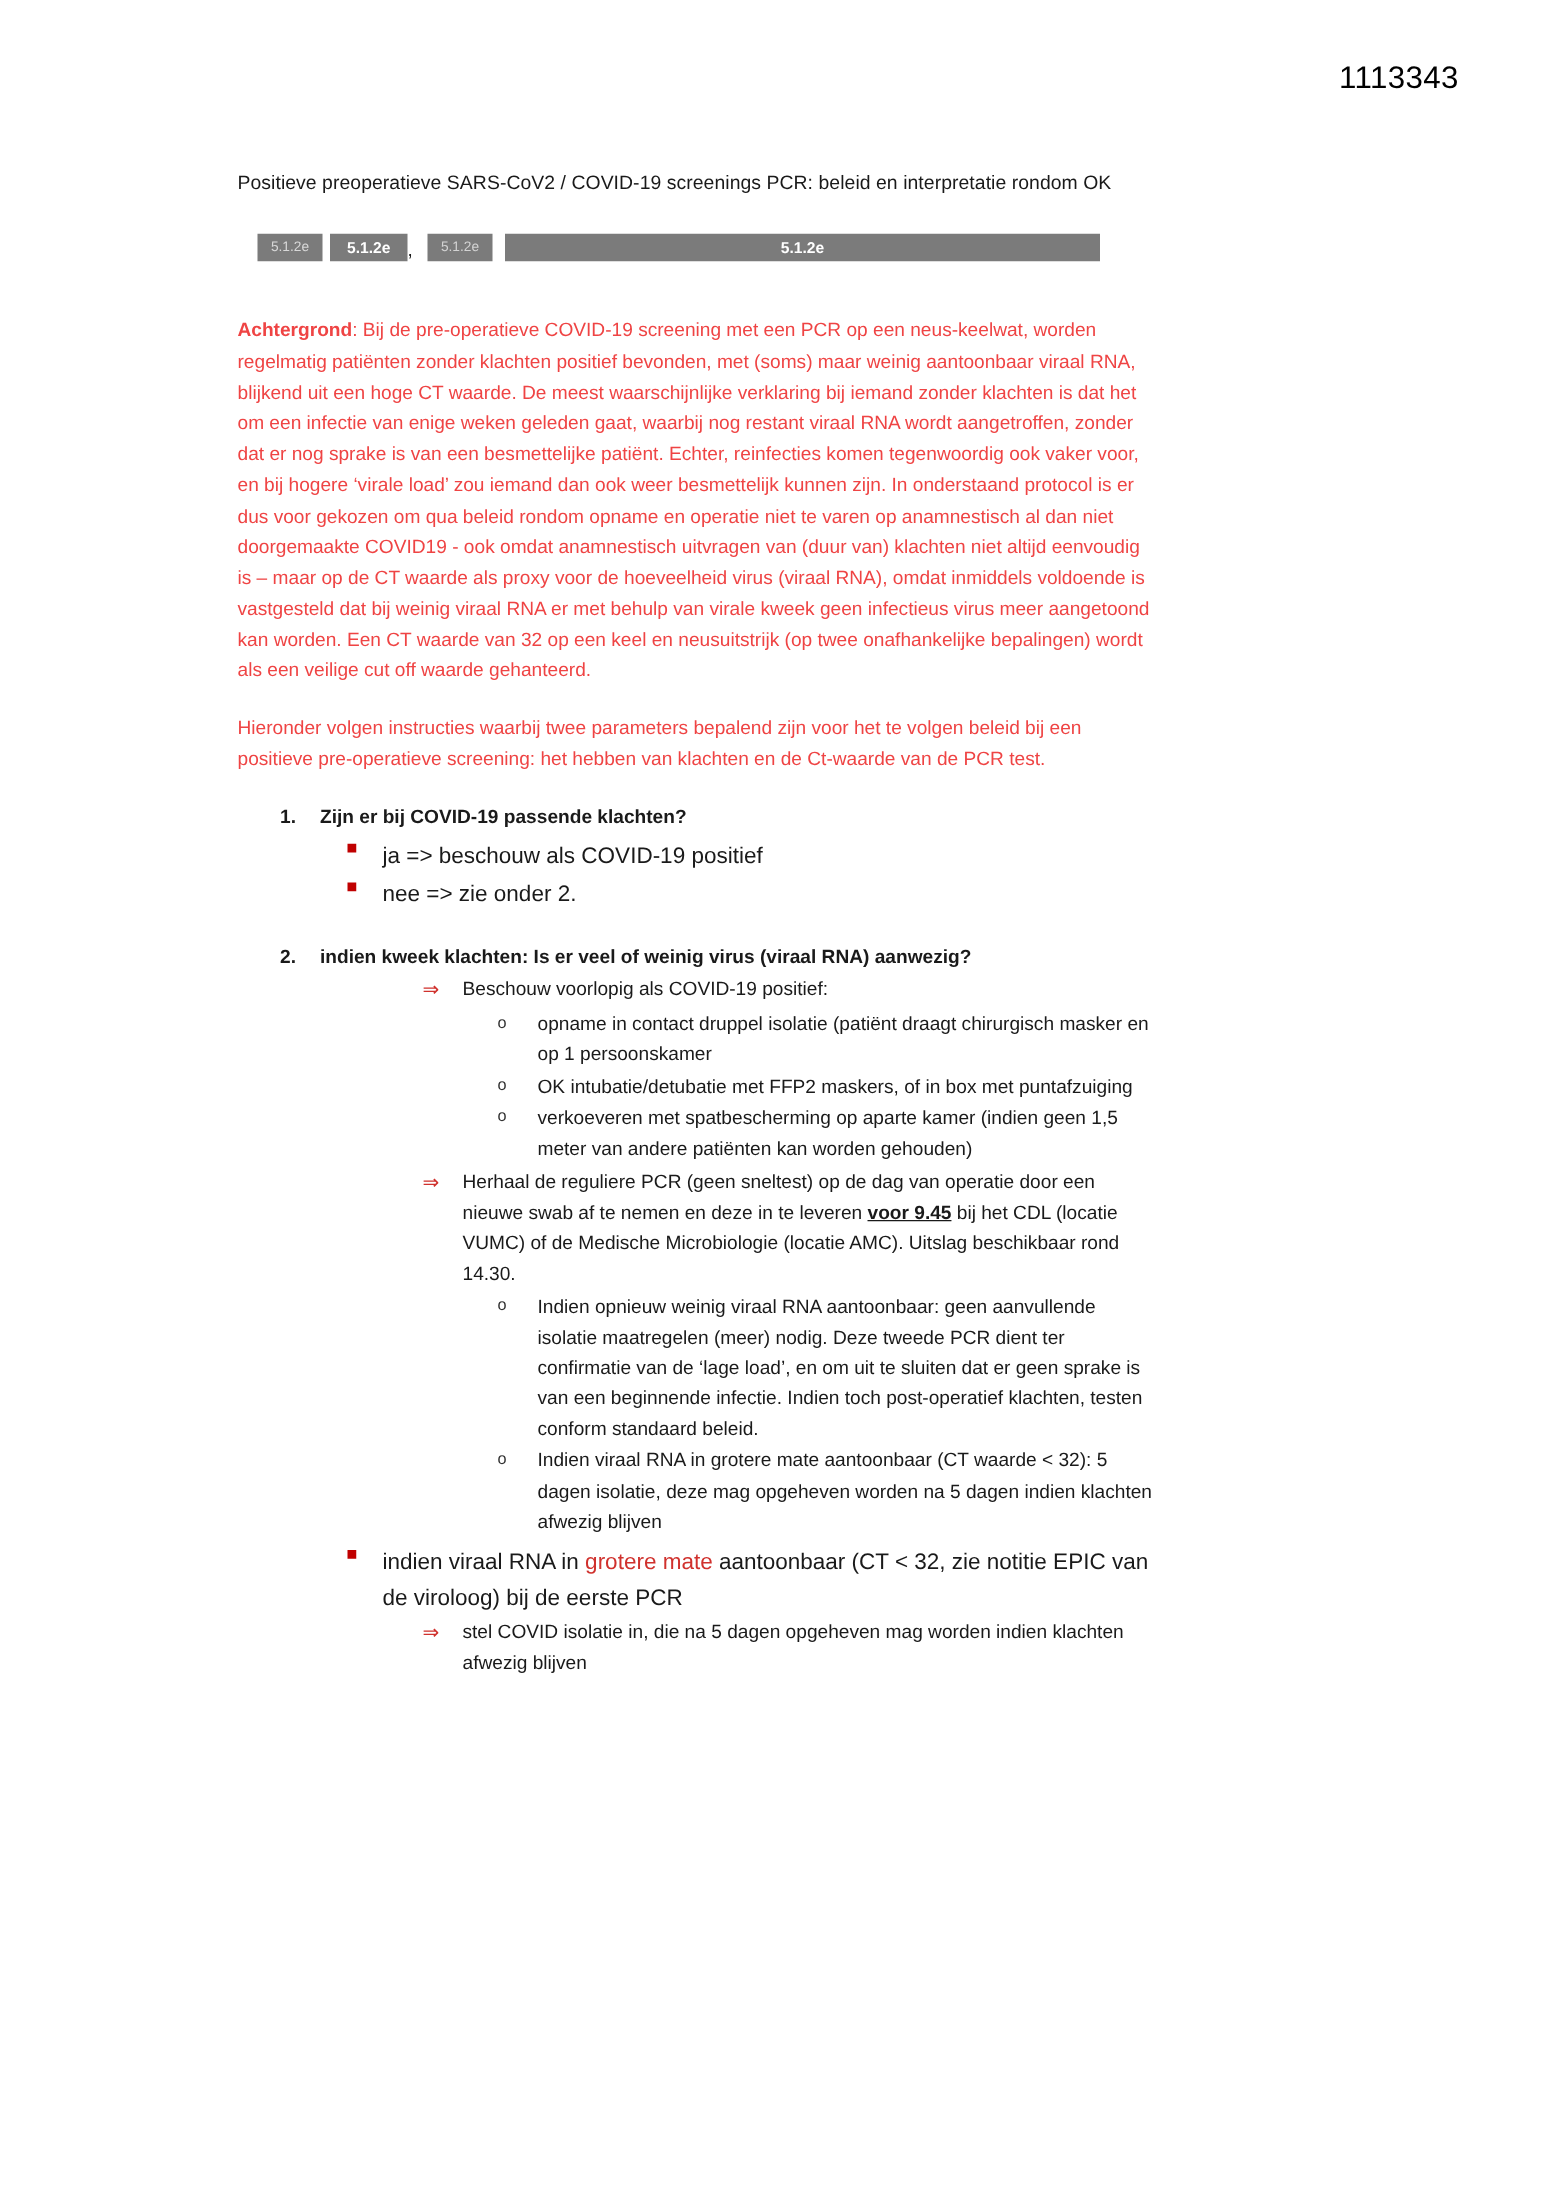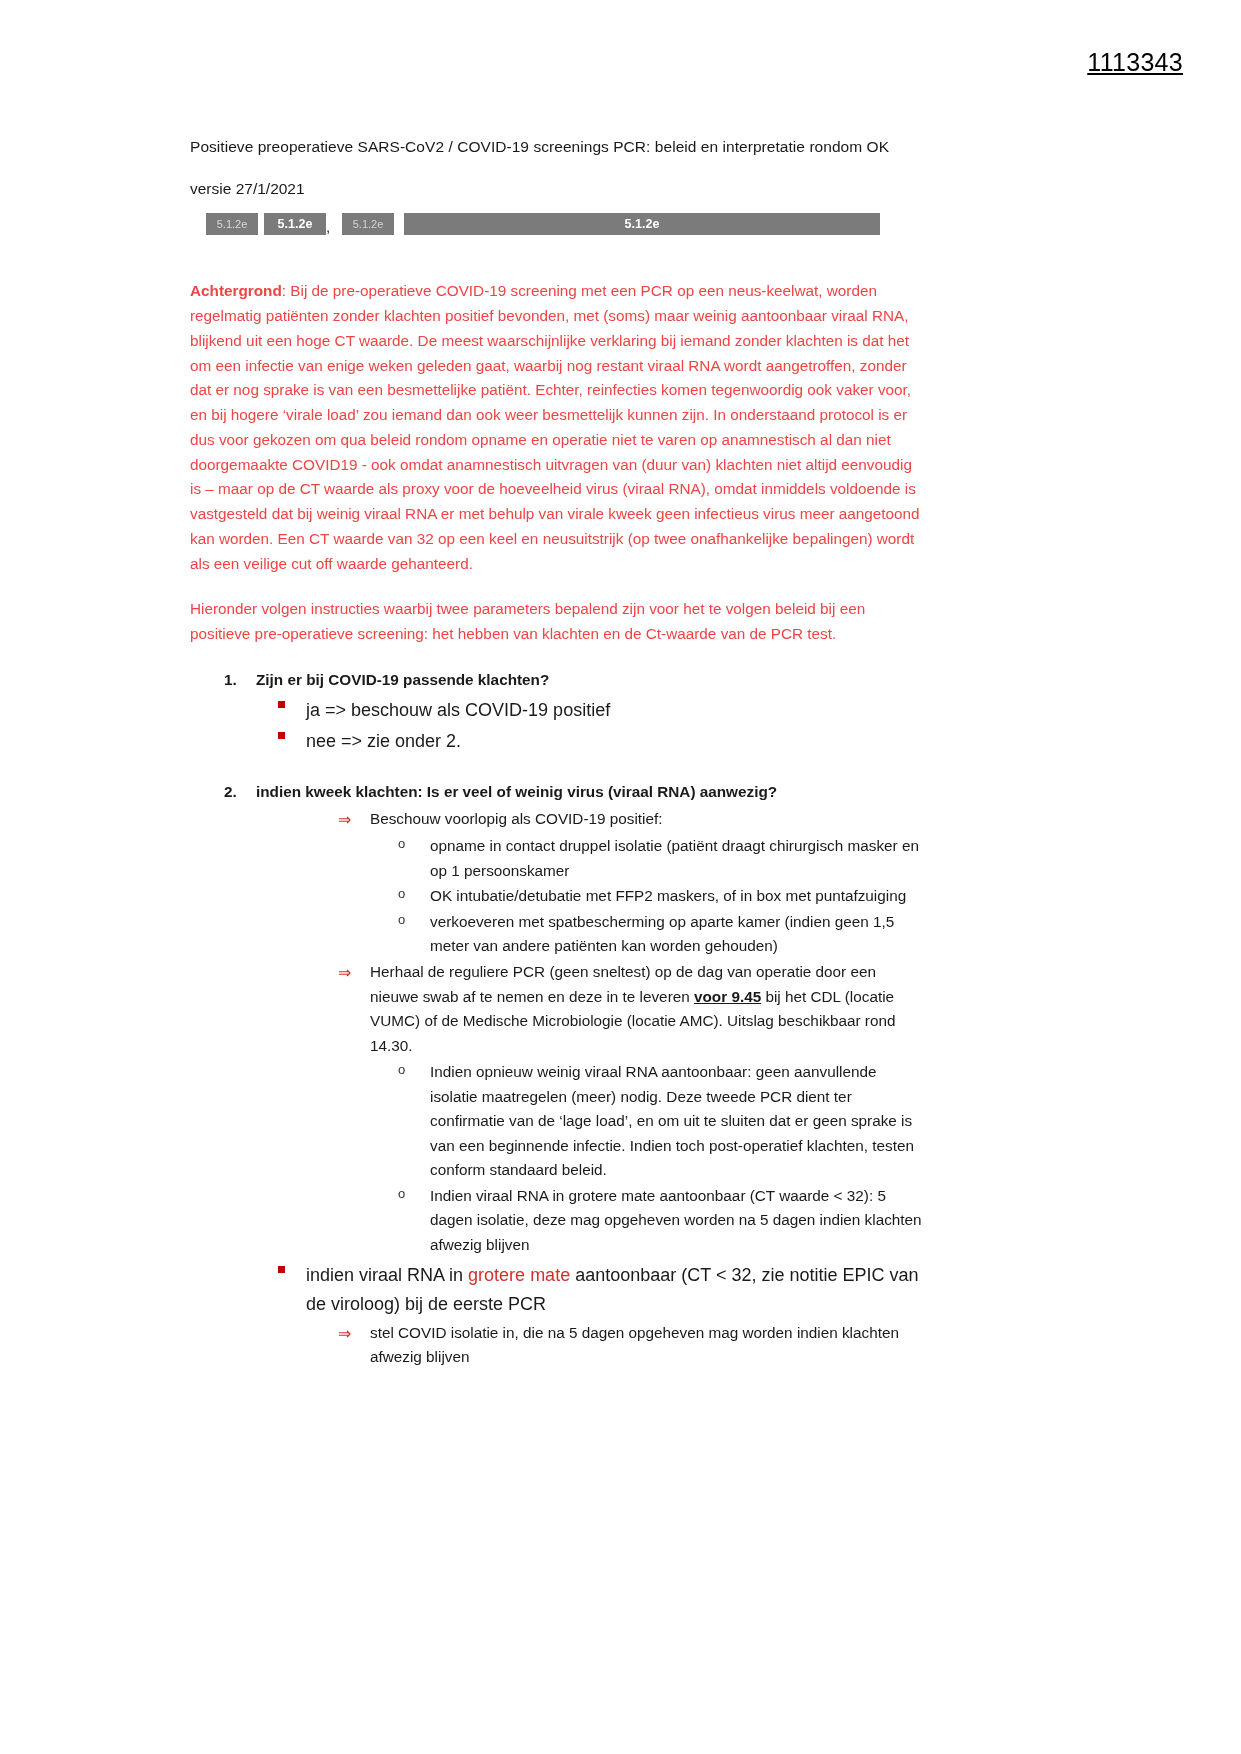--- a/index.html
+++ b/index.html
@@ -18,26 +18,25 @@
   .page {
     position: relative;
     width: 1241px;
     height: 1754px;
     box-sizing: border-box;
     padding: 0;
   }
   .doc-number {
     position: absolute;
     top: 48px;
-    right: 58px;
+    right: 74px;
     font-size: 25px;
     letter-spacing: 0.3px;
     color: #000;
     font-family: "Liberation Sans", sans-serif;
-    text-decoration: underline;
   }
   .content {
     position: absolute;
     left: 190px;
     top: 135px;
     width: 732px;
   }
   .meta-line {
     font-size: 15.5px;
     line-height: 1.55;
@@ -191,21 +190,20 @@
 
 <div class="page">
 
   <div class="doc-number">1113343</div>
 
   <div class="content">
 
 
     <div class="doc-title">Positieve preoperatieve  SARS-CoV2 / COVID-19 screenings PCR: beleid en interpretatie rondom OK </div>
 
-    <div class="version-line">versie 27/1/2021</div>
 
     <div class="redact-row">
       <div class="redact r1">5.1.2e</div>
       <div class="redact r2">5.1.2e</div>
       <span class="comma">,</span>
       <div class="redact r3">5.1.2e</div>
       <div class="redact r4">5.1.2e</div>
     </div>
 
     <p class="body"><b>Achtergrond</b><span>: </span><span>Bij de pre-operatieve COVID-19  screening met een PCR op een neus-keelwat, worden regelmatig patiënten zonder klachten positief bevonden, met (soms) maar weinig aantoonbaar viraal RNA, blijkend uit een hoge CT waarde. De meest waarschijnlijke verklaring bij iemand zonder klachten is dat het om een infectie van enige weken geleden gaat, waarbij nog restant viraal RNA wordt aangetroffen, zonder dat er nog sprake is van een besmettelijke patiënt. Echter, reinfecties komen tegenwoordig ook vaker voor, en bij hogere ‘virale load’ zou iemand dan ook weer besmettelijk kunnen zijn. In onderstaand protocol is er dus voor gekozen om qua beleid rondom opname en operatie niet te varen op anamnestisch al dan niet doorgemaakte COVID19 - ook omdat anamnestisch uitvragen van (duur van) klachten niet altijd eenvoudig is – maar op de CT waarde als proxy voor de hoeveelheid virus (viraal RNA), omdat inmiddels voldoende is vastgesteld dat bij weinig viraal RNA er met behulp van virale kweek geen infectieus virus meer aangetoond kan worden. Een CT waarde van 32 op een keel en neusuitstrijk  (op twee onafhankelijke bepalingen) wordt als een veilige cut off waarde gehanteerd.</span></p>

